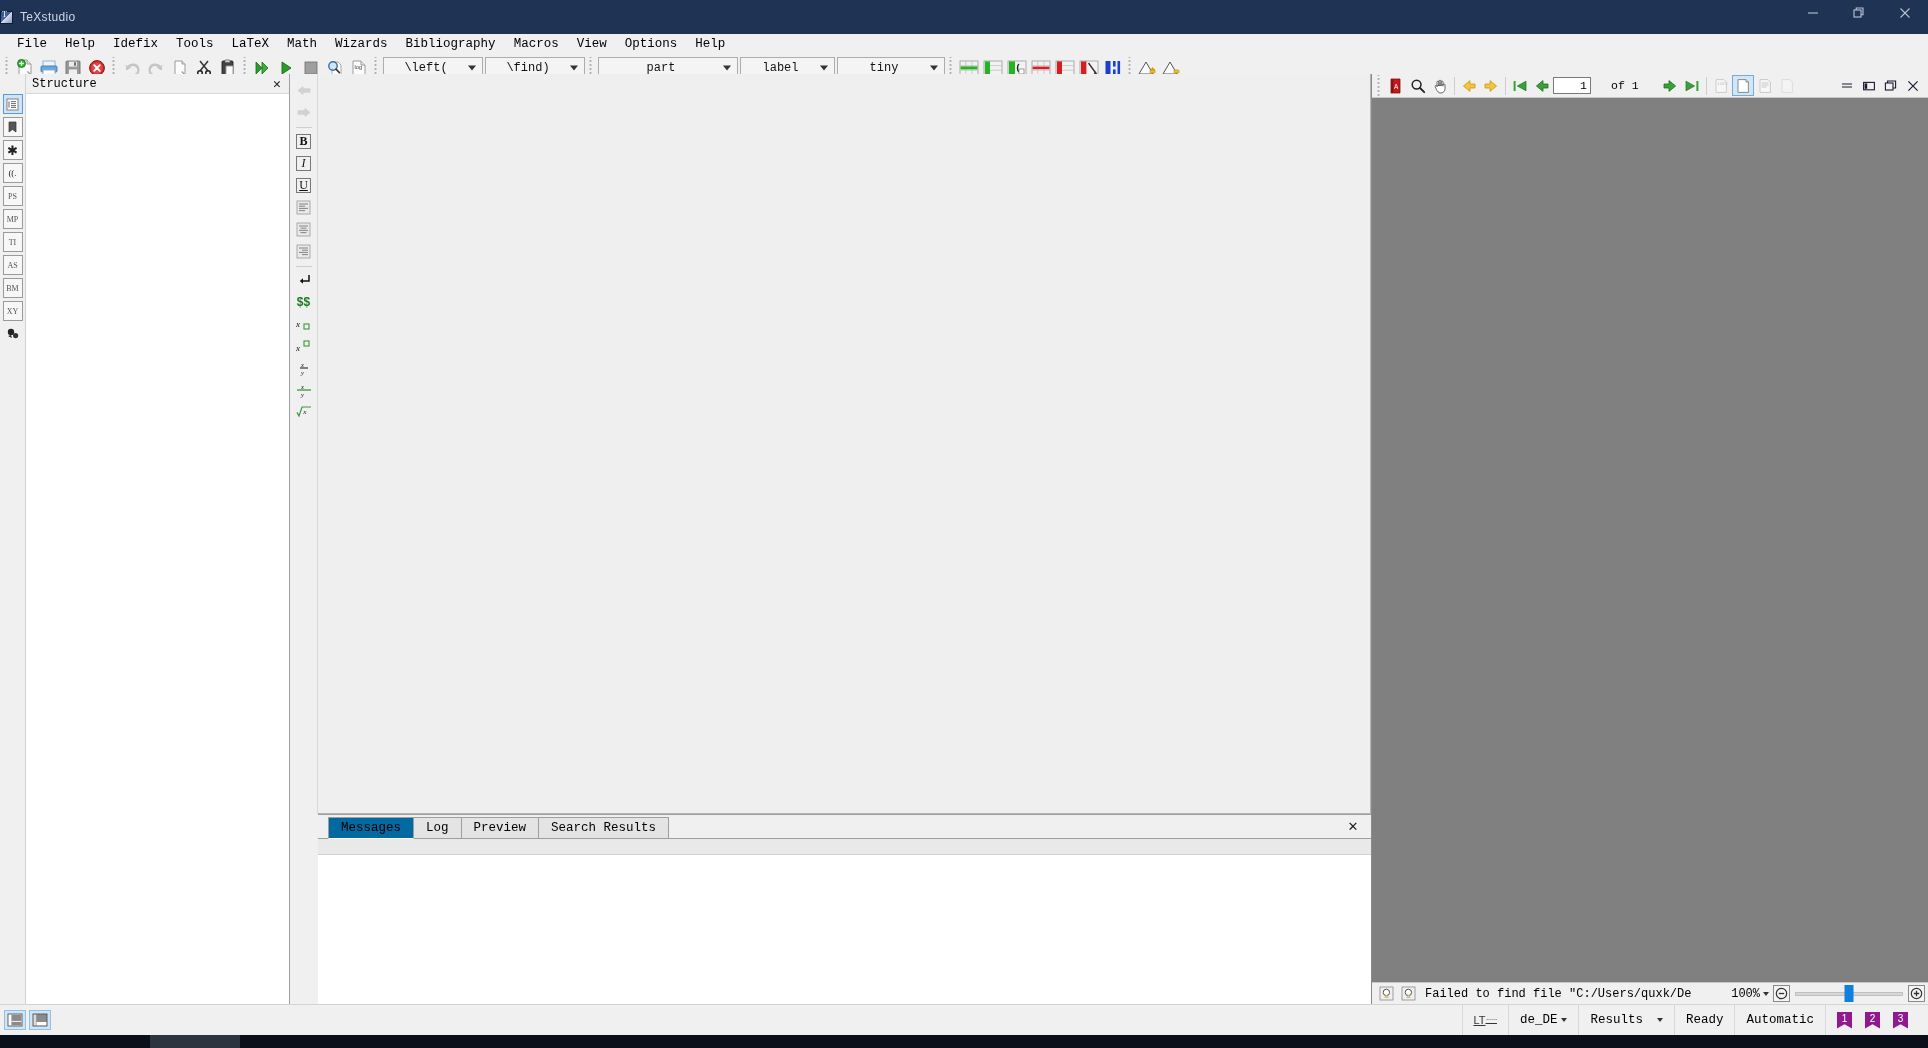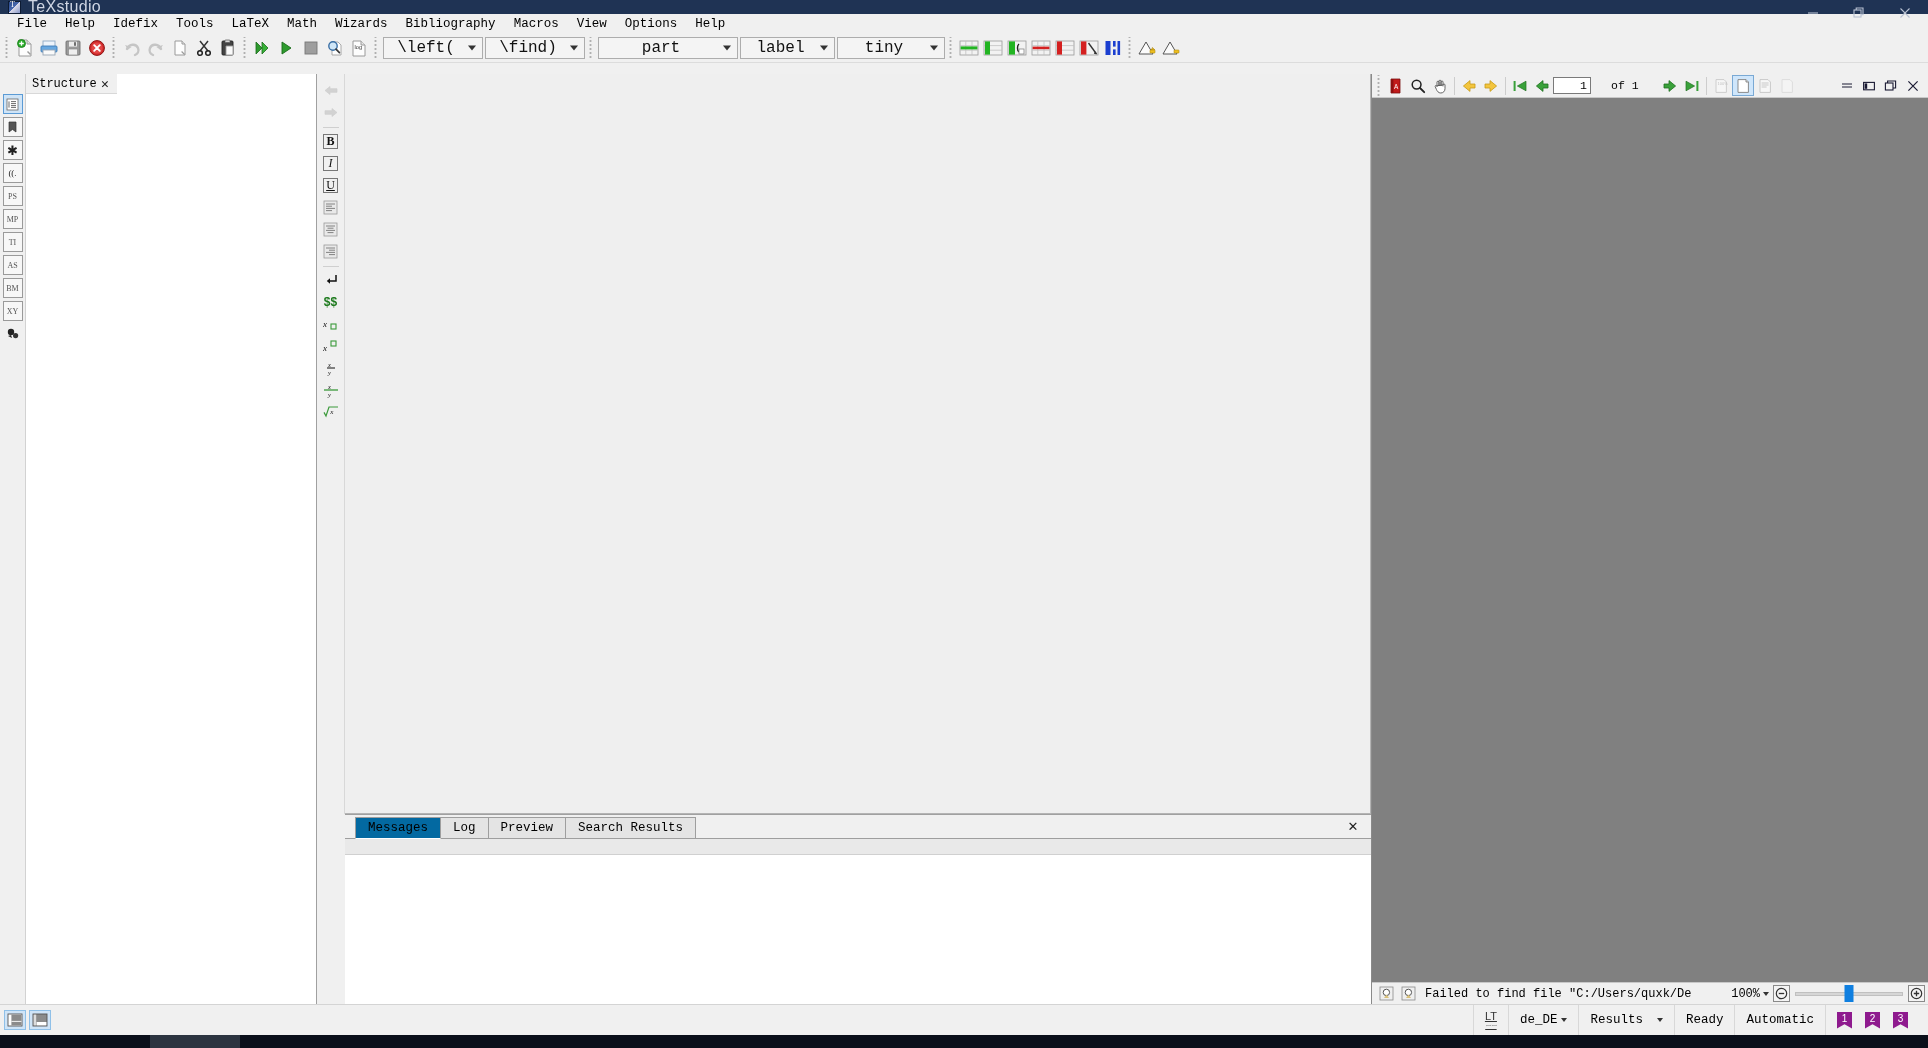--- a/index.html
+++ b/index.html
@@ -7,23 +7,23 @@
     margin: 0; padding: 0;
     width: 1928px; height: 1048px;
     overflow: hidden;
     font-family: "Liberation Sans", sans-serif;
     background: #f0f0f0;
   }
   body { position: relative; }
 
   
   .titlebar {
-    height: 14px; background: #1f3354; color: #cfd6e4;
-    display: flex; align-items: center; padding-left: 8px;
-    font-size: 16px; font-family: "Liberation Sans", sans-serif;
+    height: 34px; background: #1f3354; color: #cfd6e4;
+    display: flex; align-items: center; 
+    font-size: 12px; font-family: "Liberation Sans", sans-serif;
     position: relative;
   }
   .titlebar .app-icon {
     width: 13px; height: 13px; margin-right: 7px;
     background: linear-gradient(135deg,#2a4a8a 0%, #4a6ab0 50%, #d8d8e8 50%, #8898c8 100%);
     border: 1px solid #0d1b33; position: relative; flex: none;
   }
   .titlebar .app-icon::after {
     content: "T"; position: absolute; left: 1px; top: -2px;
     font-size: 8px; color: #fff; font-family: "Liberation Serif", serif;
@@ -59,21 +59,21 @@
     width: 24px; height: 24px; display: flex; align-items: center;
     justify-content: center; flex: none; border: 1px solid transparent;
   }
   .tb-btn svg { display: block; }
 
   
   .tb-combo {
     height: 22px; background: #f4f4f4; border: 1px solid #adadad;
     display: flex; align-items: center; justify-content: center;
     position: relative; font-family: "Liberation Mono", monospace;
-    font-size: 16px; color: #111; margin: 0 1px; flex: none;
+    font-size: 12px; color: #111; margin: 0 1px; flex: none;
   }
   .tb-combo .cval { flex: 1; text-align: center; padding-right: 14px; }
   .tb-combo .arr {
     position: absolute; right: 6px; top: 50%; transform: translateY(-50%);
     width: 0; height: 0; border-left: 4px solid transparent;
     border-right: 4px solid transparent; border-top: 5px solid #333;
   }
   .combo-left   { width: 100px; }
   .combo-right  { width: 100px; }
   .combo-part   { width: 140px; }
@@ -97,22 +97,22 @@
     border: 1px solid #9a9a9a; background: #f7f7f7;
     display: flex; align-items: center; justify-content: center;
     font-family: "Liberation Serif", serif; font-size: 8px; color: #555;
     flex: none;
   }
   .strip-btn.active { border-color: #5b9bd5; background: #cfe4f7; }
   .strip-btn.noborder { border-color: transparent; background: transparent; }
 
   
   .structure-panel {
-    width: 291px; background: #ffffff; border-right: 1px solid #a0a0a0;
-    display: flex; flex-direction: row; flex: none;
+    width: 264px; background: #ffffff; border-right: 1px solid #a0a0a0;
+    display: flex; flex-direction: column; flex: none;
   }
   .panel-header {
     height: 20px; background: #f0f0f0; display: flex; align-items: center;
     padding: 0 4px 0 6px; font-family: "Liberation Mono", monospace;
     font-size: 12px; color: #000; border-bottom: 1px solid #d8d8d8;
   }
   .panel-header .ph-title { flex: 1; }
   .panel-close {
     width: 16px; height: 16px; display: flex; align-items: center;
     justify-content: center; color: #222; font-size: 13px;
@@ -237,21 +237,21 @@
   }
   .sb-right { margin-left: auto; display: flex; align-items: center; height: 100%; }
   .sb-cell {
     font-family: "Liberation Mono", monospace; font-size: 12.5px; color: #000;
     padding: 0 11px; height: 100%; display: flex; align-items: center;
     border-left: 1px solid #d8d8d8; white-space: nowrap;
   }
   .sb-drop-arr { width:0;height:0;border-left:3.5px solid transparent;border-right:3.5px solid transparent;border-top:4.5px solid #333; margin-left: 4px; }
   .lt-icon {
     font-family: "Liberation Sans", sans-serif; font-size: 11px; color: #333;
-    display: flex; flex-direction: column; align-items: center; line-height: 1; text-decoration: underline;
+    display: flex; flex-direction: row; align-items: center; line-height: 1; text-decoration: underline;
   }
   .lt-icon .wave { font-size: 8px; color: #888; letter-spacing: -1px; }
   .bm-icon {
     width: 15px; height: 17px; background: #8e1a8e; color: #fff;
     font-family: "Liberation Sans", sans-serif; font-size: 10px;
     display: flex; align-items: flex-start; justify-content: center;
     padding-top: 1px; flex: none;
     clip-path: polygon(0 0, 100% 0, 100% 100%, 50% 75%, 0 100%);
   }
 

